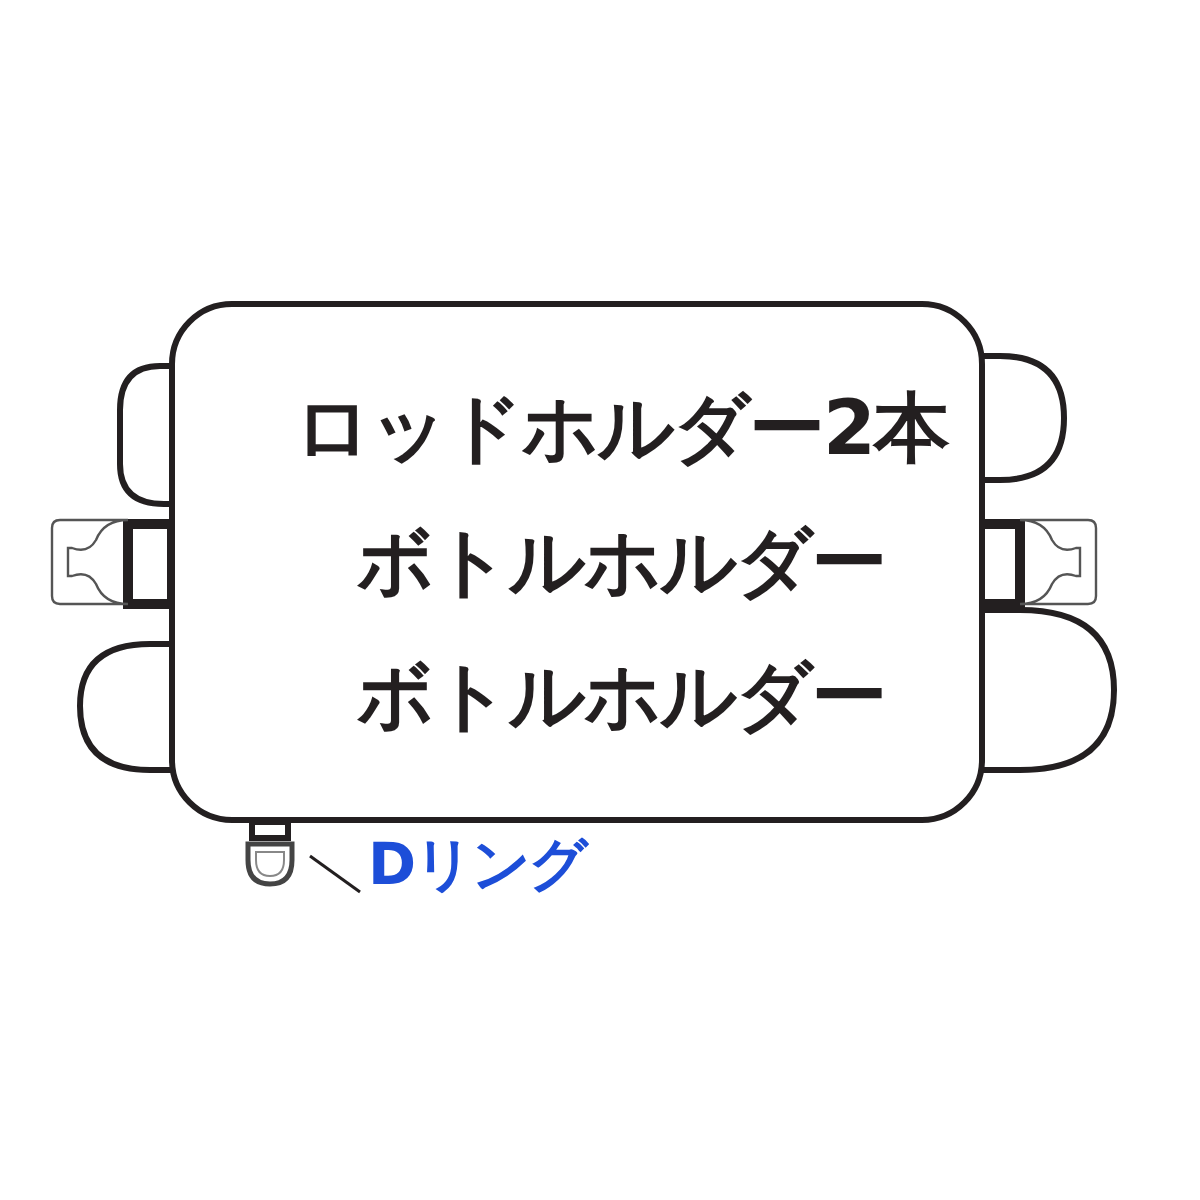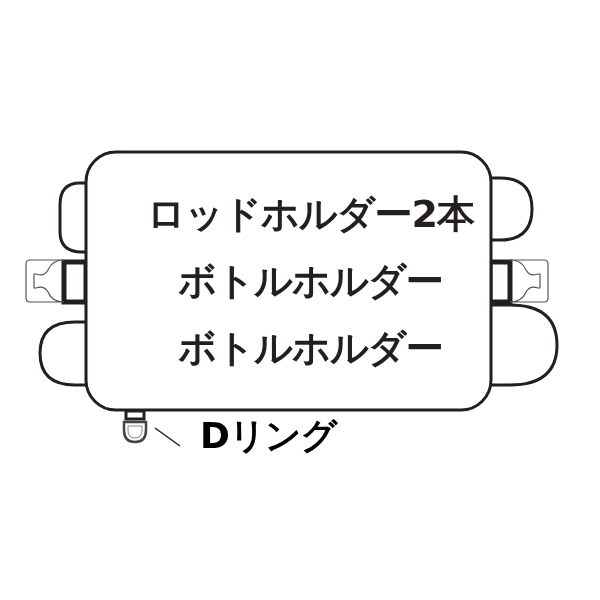--- a/index.html
+++ b/index.html
@@ -14,24 +14,24 @@
       color: #231f20;
       letter-spacing: -1px;
       white-space: nowrap;
       line-height: 1;
     }
     #line1 { top: 195px; }
     #line2 { top: 262px; }
     #line3 { top: 329px; }
     #dring-label {
       position: absolute;
-      left: 200px; top: 418px;
-      font-size: 36px;
+      left: 184px; top: 418px;
+      font-size: 29px;
       font-weight: bold;
-      color: #000000;
+      color: #1d4ed8;
       letter-spacing: -1px;
       white-space: nowrap;
       line-height: 1;
     }
   </style>
 </head>
 <body>
 
 <svg id="diagram" viewBox="0 0 600 600" xmlns="http://www.w3.org/2000/svg">
 

